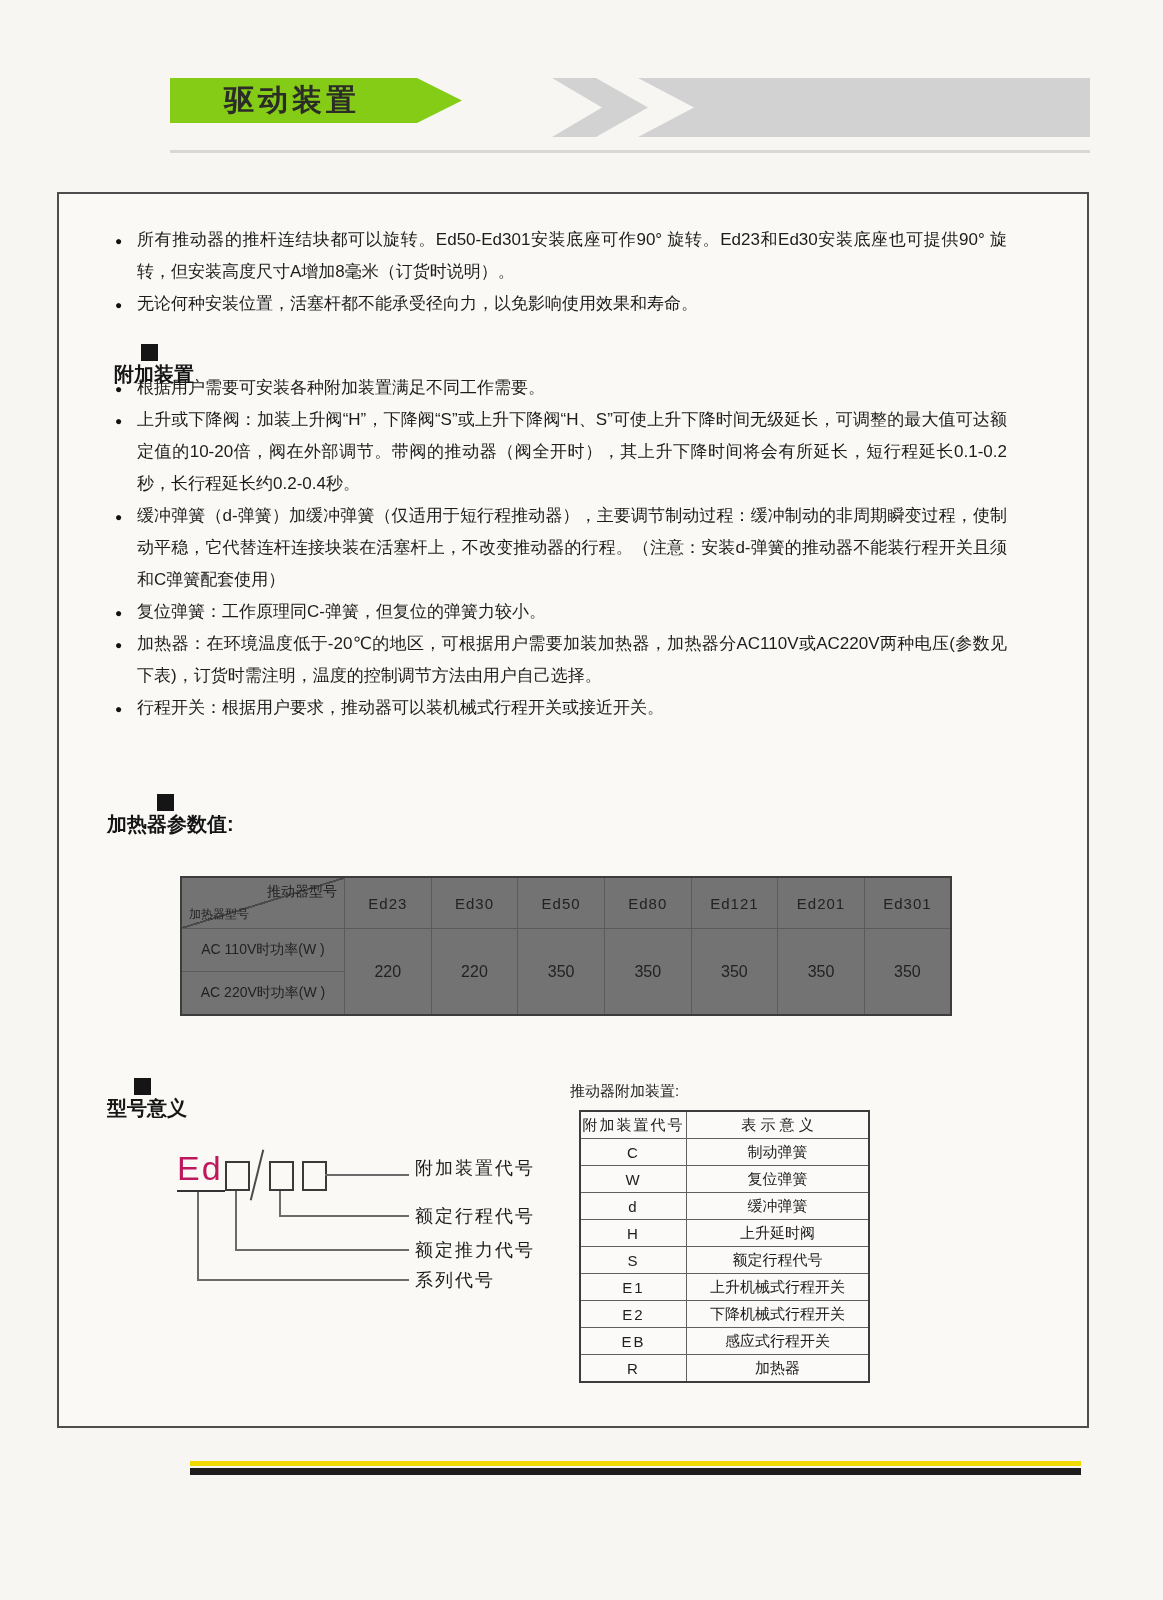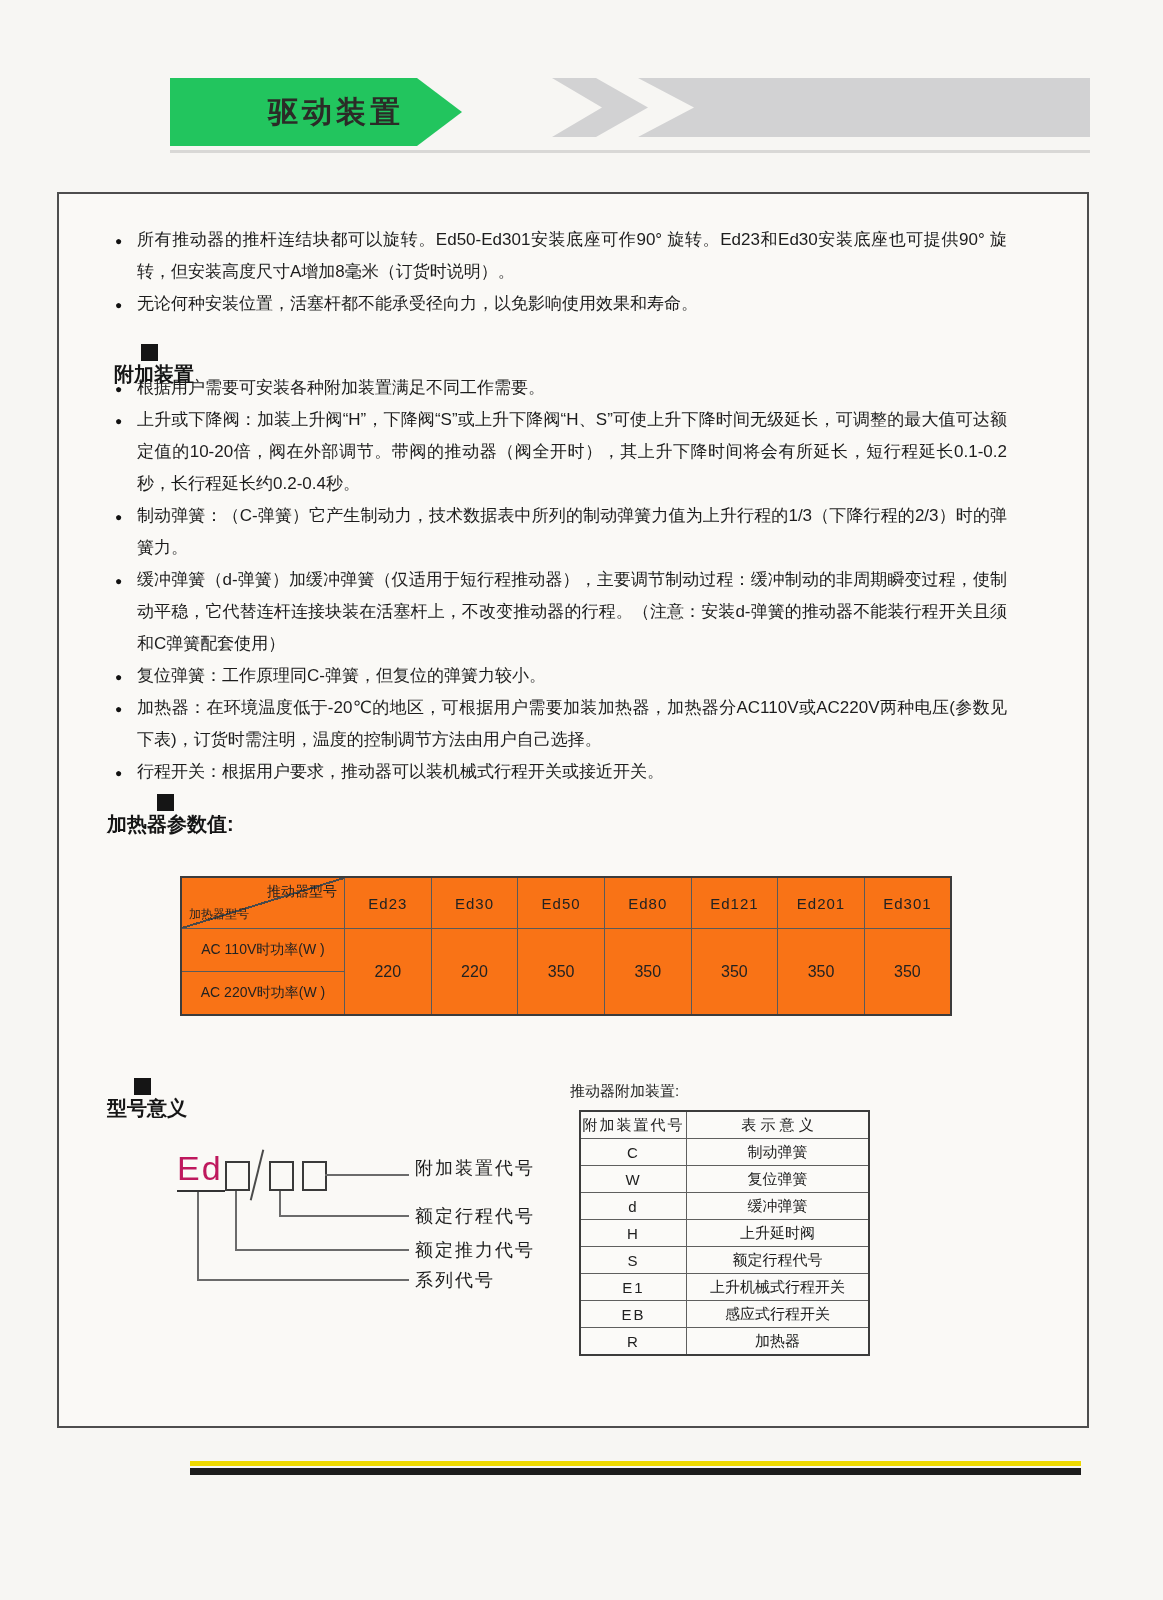--- a/index.html
+++ b/index.html
@@ -8,24 +8,24 @@
     background:#f7f6f3;
     font-family:"Liberation Sans","DejaVu Sans",sans-serif;
     color:#1e1e1e;
     position:relative;
     overflow:hidden;
   }
   .abs{position:absolute;}
 
   
   .banner-yellow{
-    left:170px;top:78px;width:292px;height:68px;
-    background:#22c55e;
+    left:170px;top:78px;width:292px;height:45px;
+    background:#84cc16;
     clip-path:polygon(0 0,247px 0,292px 50%,247px 100%,0 100%);
-    display:flex;align-items:center;padding-left:44px;
+    display:flex;align-items:center;
   }
   .banner-title{
     margin-left:54px;
     font-size:30px;font-weight:bold;color:#2b2b27;letter-spacing:4px;
   }
   .banner-chevron{
     left:552px;top:78px;width:100px;height:59px;
     background:#d2d2d3;
     clip-path:polygon(0 0,44px 0,96px 50%,44px 100%,0 100%,50px 50%);
   }
@@ -73,21 +73,21 @@
     margin-right:9px;flex:0 0 auto;
   }
   .hdr-addons{left:55px;top:150px;}
   .hdr-heater{left:48px;top:600px;}
   .hdr-model{left:48px;top:884px;}
 
   
   .heater-table{
     position:absolute;left:121px;top:682px;width:772px;
     border-collapse:collapse;table-layout:fixed;
-    background:#f97316;
+    background:#737373;
   }
   .heater-table td{
     border:1px solid #5a5a5a;
     text-align:center;vertical-align:middle;
     font-size:15px;color:#222;
     padding:0;
   }
   .heater-table{border:2px solid #3c3c3c;}
   .heater-table .col-label{width:162px;}
   .heater-table tr.hdr td{height:50px;letter-spacing:1px;}
@@ -167,21 +167,20 @@
   </div>
 
   <div class="section-header hdr-addons">
     <span class="square-icon"></span>
     <span>附加装置</span>
   </div>
 
   <div class="bullets addon-bullets">
     <div class="bullet-item">根据用户需要可安装各种附加装置满足不同工作需要。</div>
     <div class="bullet-item">上升或下降阀：加装上升阀“H”，下降阀“S”或上升下降阀“H、S”可使上升下降时间无级延长，可调整的最大值可达额定值的10-20倍，阀在外部调节。带阀的推动器（阀全开时），其上升下降时间将会有所延长，短行程延长0.1-0.2秒，长行程延长约0.2-0.4秒。</div>
-    <div class="bullet-item">制动弹簧：（C-弹簧）它产生制动力，技术数据表中所列的制动弹簧力值为上升行程的1/3（下降行程的2/3）时的弹簧力。</div>
     <div class="bullet-item">缓冲弹簧（d-弹簧）加缓冲弹簧（仅适用于短行程推动器），主要调节制动过程：缓冲制动的非周期瞬变过程，使制动平稳，它代替连杆连接块装在活塞杆上，不改变推动器的行程。（注意：安装d-弹簧的推动器不能装行程开关且须和C弹簧配套使用）</div>
     <div class="bullet-item">复位弹簧：工作原理同C-弹簧，但复位的弹簧力较小。</div>
     <div class="bullet-item">加热器：在环境温度低于-20℃的地区，可根据用户需要加装加热器，加热器分AC110V或AC220V两种电压(参数见下表)，订货时需注明，温度的控制调节方法由用户自己选择。</div>
     <div class="bullet-item">行程开关：根据用户要求，推动器可以装机械式行程开关或接近开关。</div>
   </div>
 
   <div class="section-header hdr-heater">
     <span class="square-icon"></span>
     <span>加热器参数值:</span>
   </div>
@@ -270,20 +269,24 @@
     </tr>
     <tr>
       <td class="c-code">S</td>
       <td>额定行程代号</td>
     </tr>
     <tr>
       <td class="c-code">E1</td>
       <td>上升机械式行程开关</td>
     </tr>
     <tr>
+      <td class="c-code">E2</td>
+      <td>下降机械式行程开关</td>
+    </tr>
+    <tr>
       <td class="c-code">EB</td>
       <td>感应式行程开关</td>
     </tr>
     <tr>
       <td class="c-code">R</td>
       <td>加热器</td>
     </tr>
   </tbody>
     </table>
 

